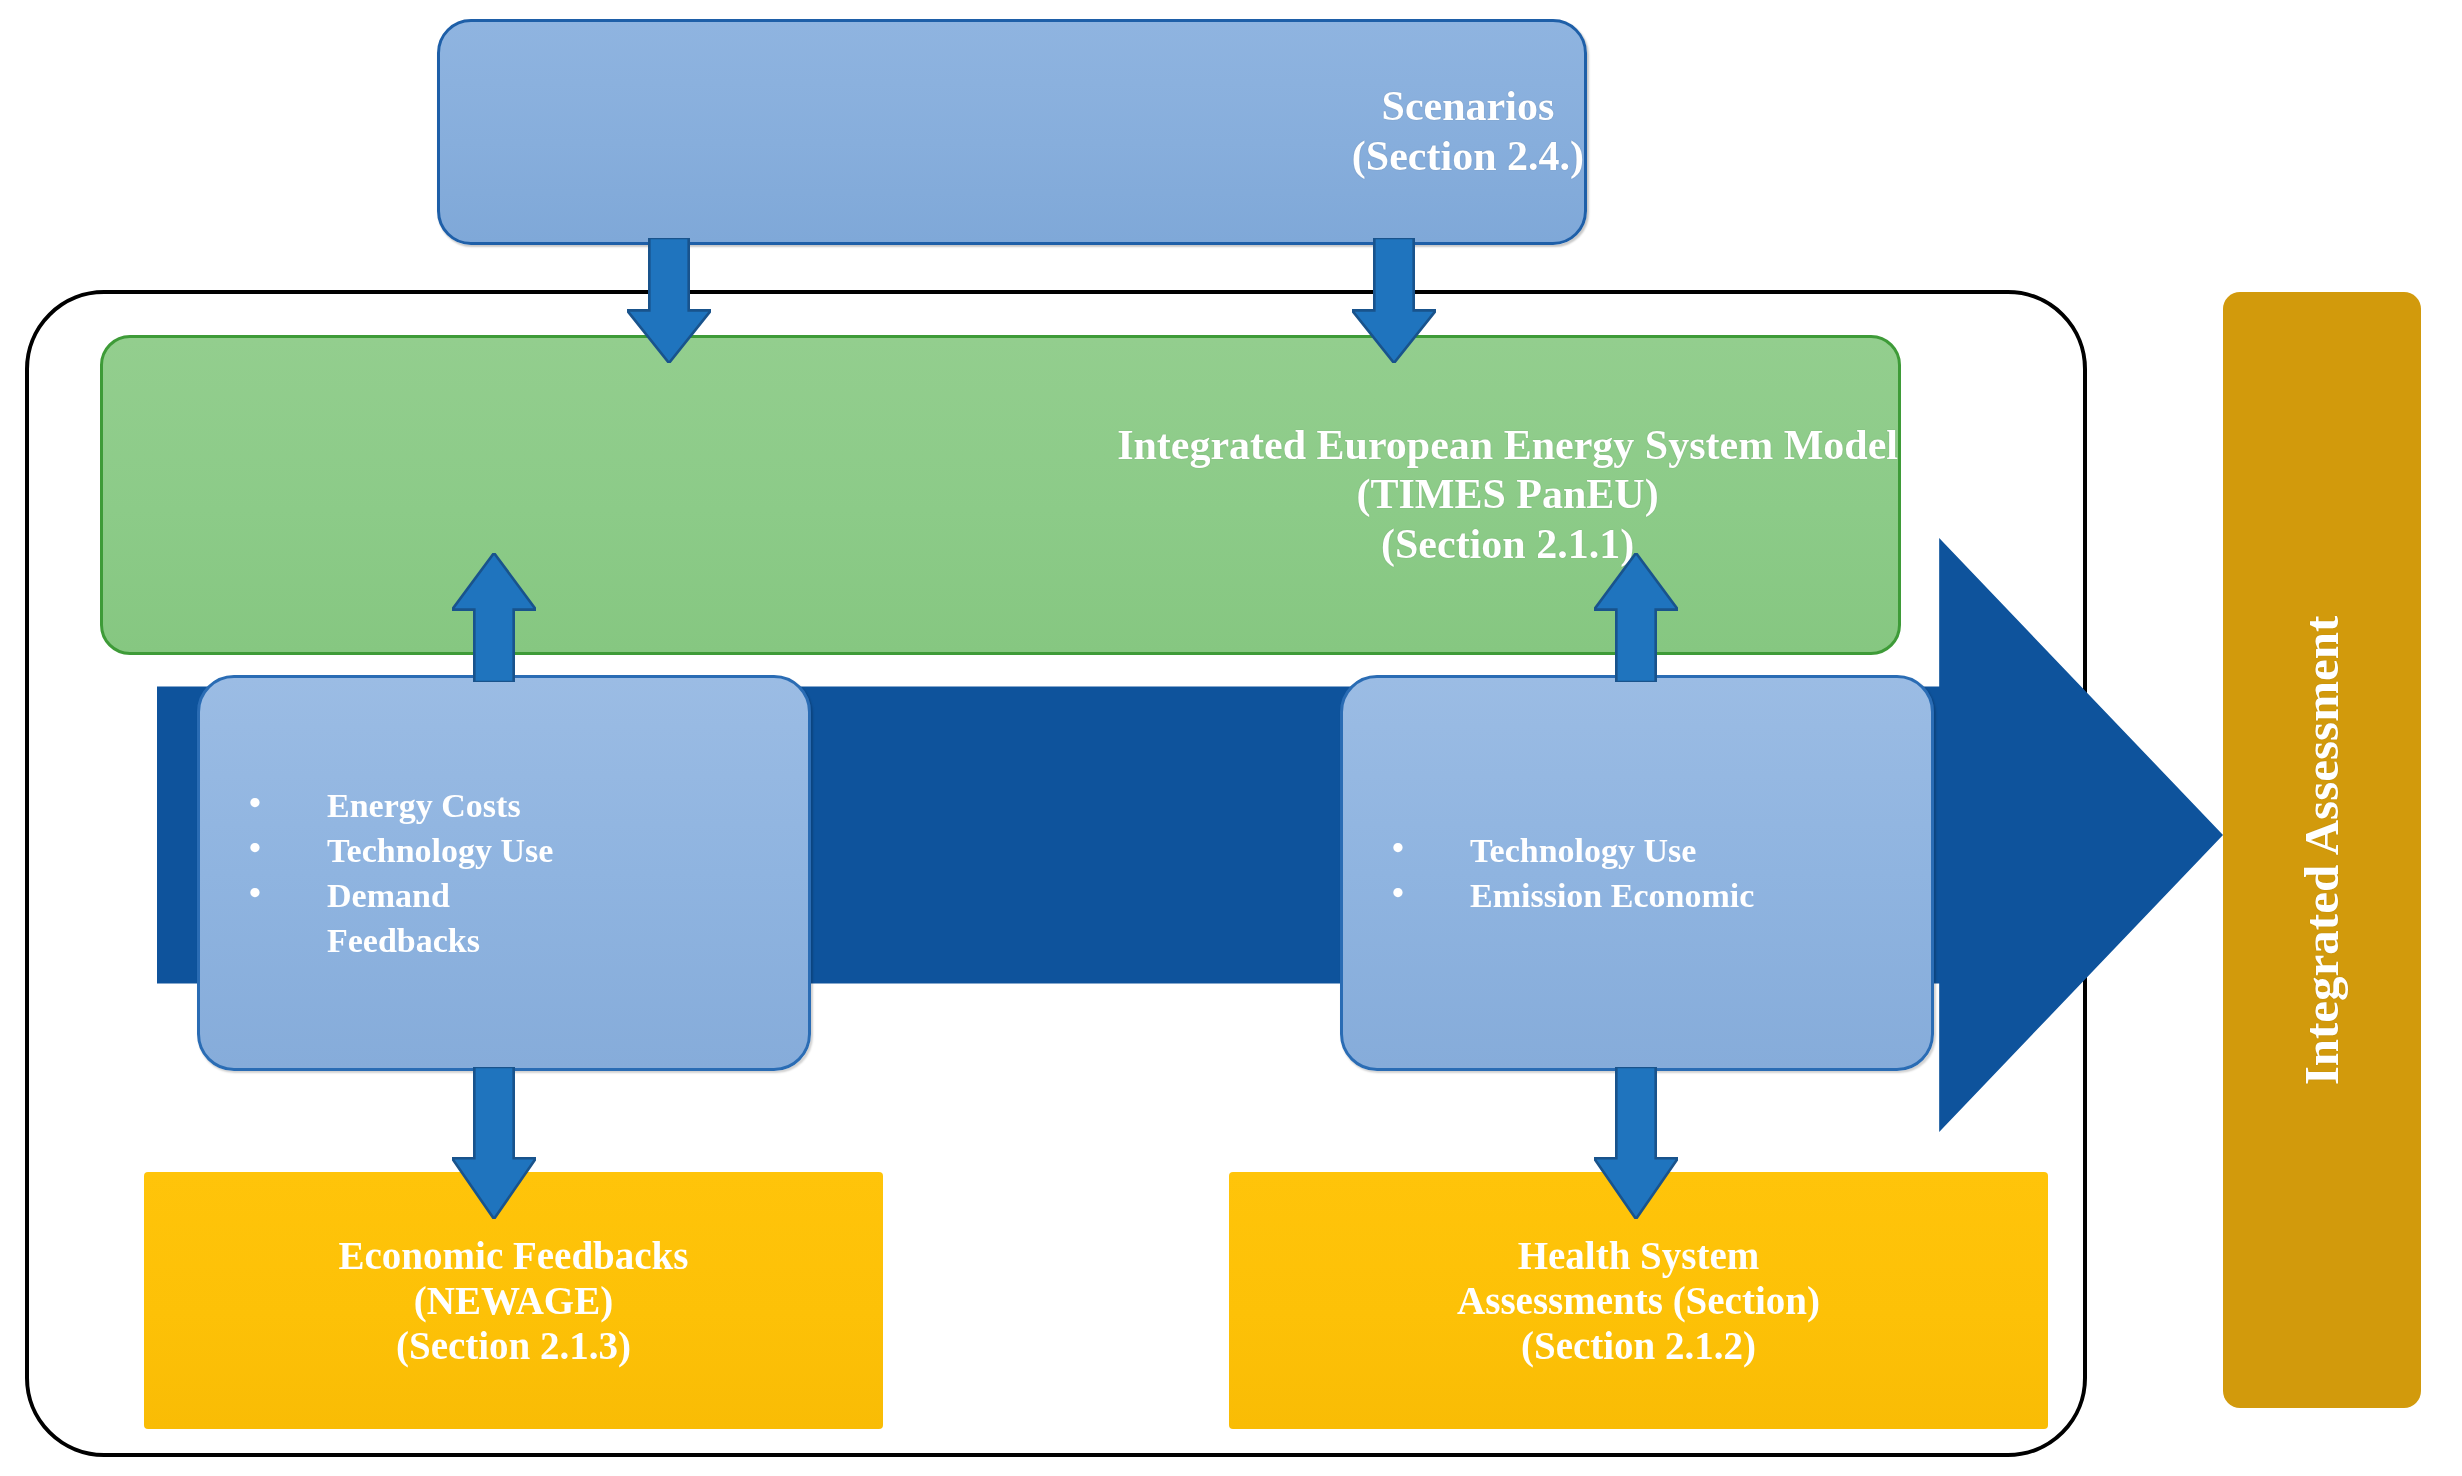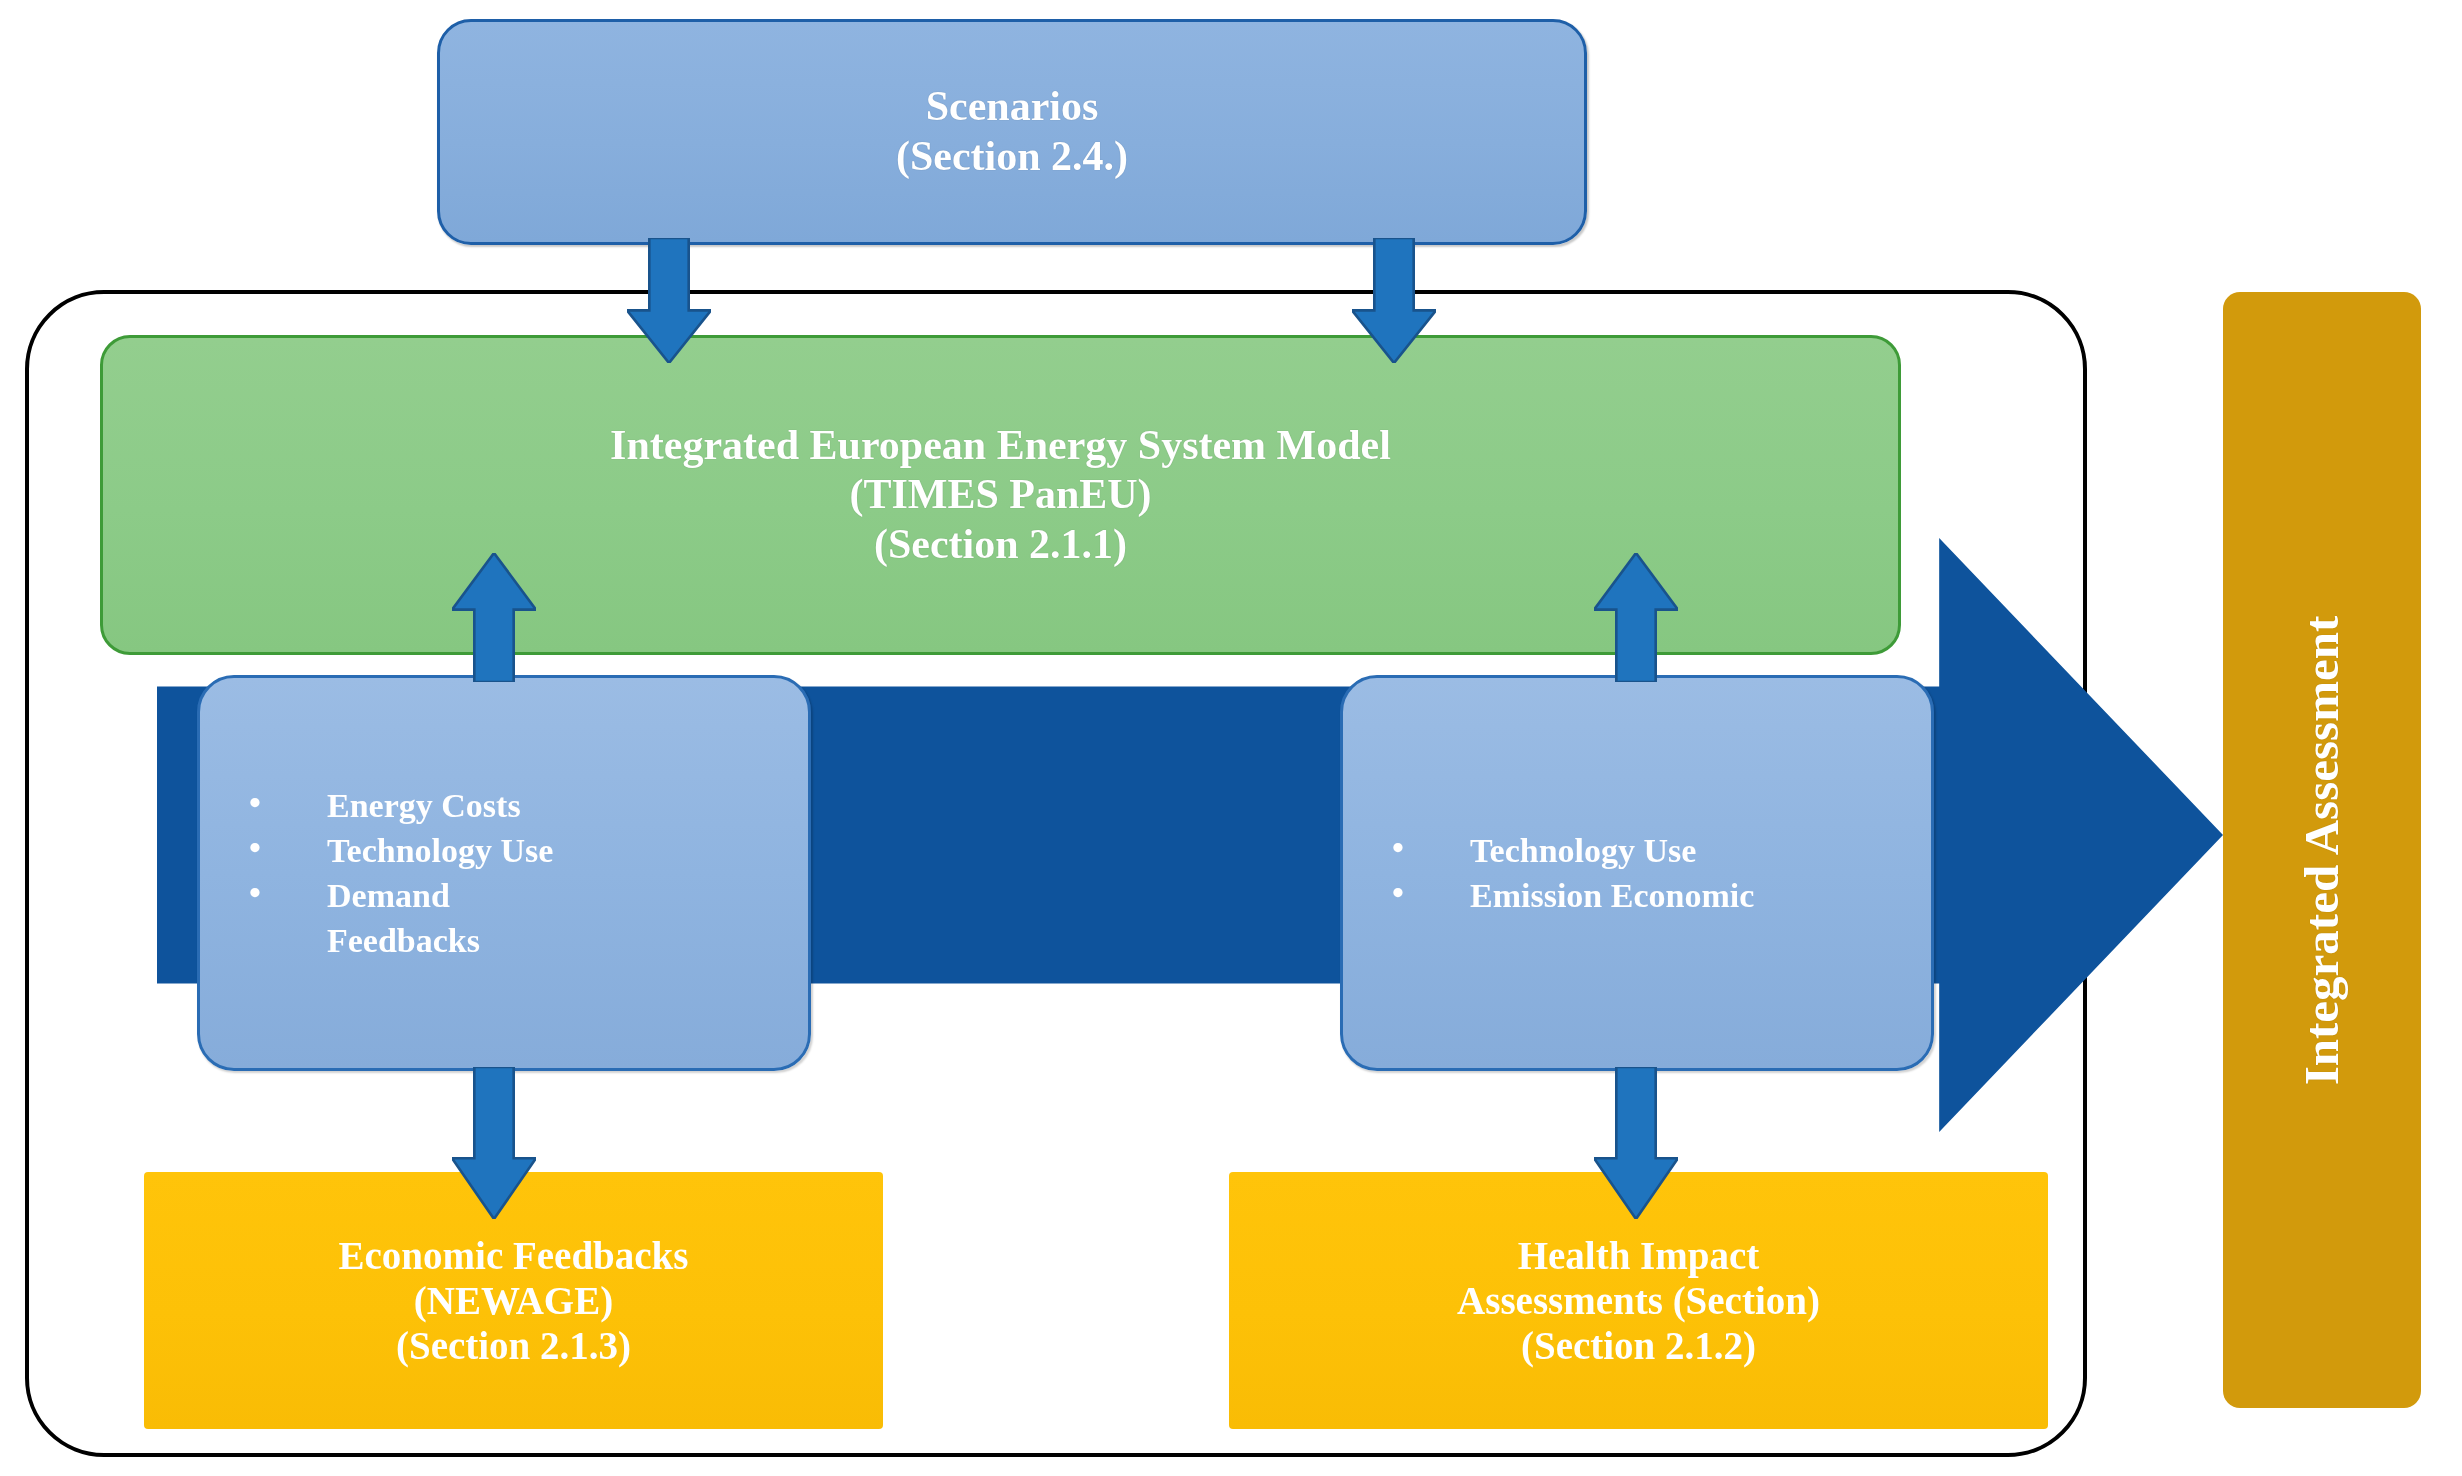--- a/index.html
+++ b/index.html
@@ -15,21 +15,21 @@
     z-index:1;
   }
 
   
   #big-arrow{ left:157px; top:538px; width:2066px; height:594px; z-index:2; }
   #big-arrow svg{display:block;width:100%;height:100%;}
 
   
   .node{
     border-radius:34px;
-    display:flex; align-items:center; justify-content:center;
+    display:flex; align-items:center; justify-content:flex-end;
     text-align:center; color:#ffffff; font-weight:bold;
     line-height:1.17; z-index:6;
     text-shadow:0 0 1.3px rgba(0,0,0,.18);
   }
 
   #scenarios-box{
     left:437px; top:18.5px; width:1150px; height:226px;
     background:linear-gradient(180deg,#8FB4E0 0%,#87AEDC 55%,#7FA8D8 100%);
     border:3.3px solid #1E5FA8; font-size:42px;
     box-shadow:1.3px 2px 2px rgba(0,0,0,.22);
@@ -161,21 +161,21 @@
   <div class="abs orange-box" id="newage-box">
     <div>
       <div>Economic Feedbacks</div>
       <div>(NEWAGE)</div>
       <div>(Section 2.1.3)</div>
     </div>
   </div>
 
   <div class="abs orange-box" id="health-box">
     <div>
-      <div>Health  Impact</div>
+      <div>Health  System</div>
       <div>Assessments (Section)</div>
       <div>(Section 2.1.2)</div>
     </div>
   </div>
 
   <div class="abs" id="assessment-bar">
     <span class="vtext">Integrated Assessment</span>
   </div>
 
 </div>

